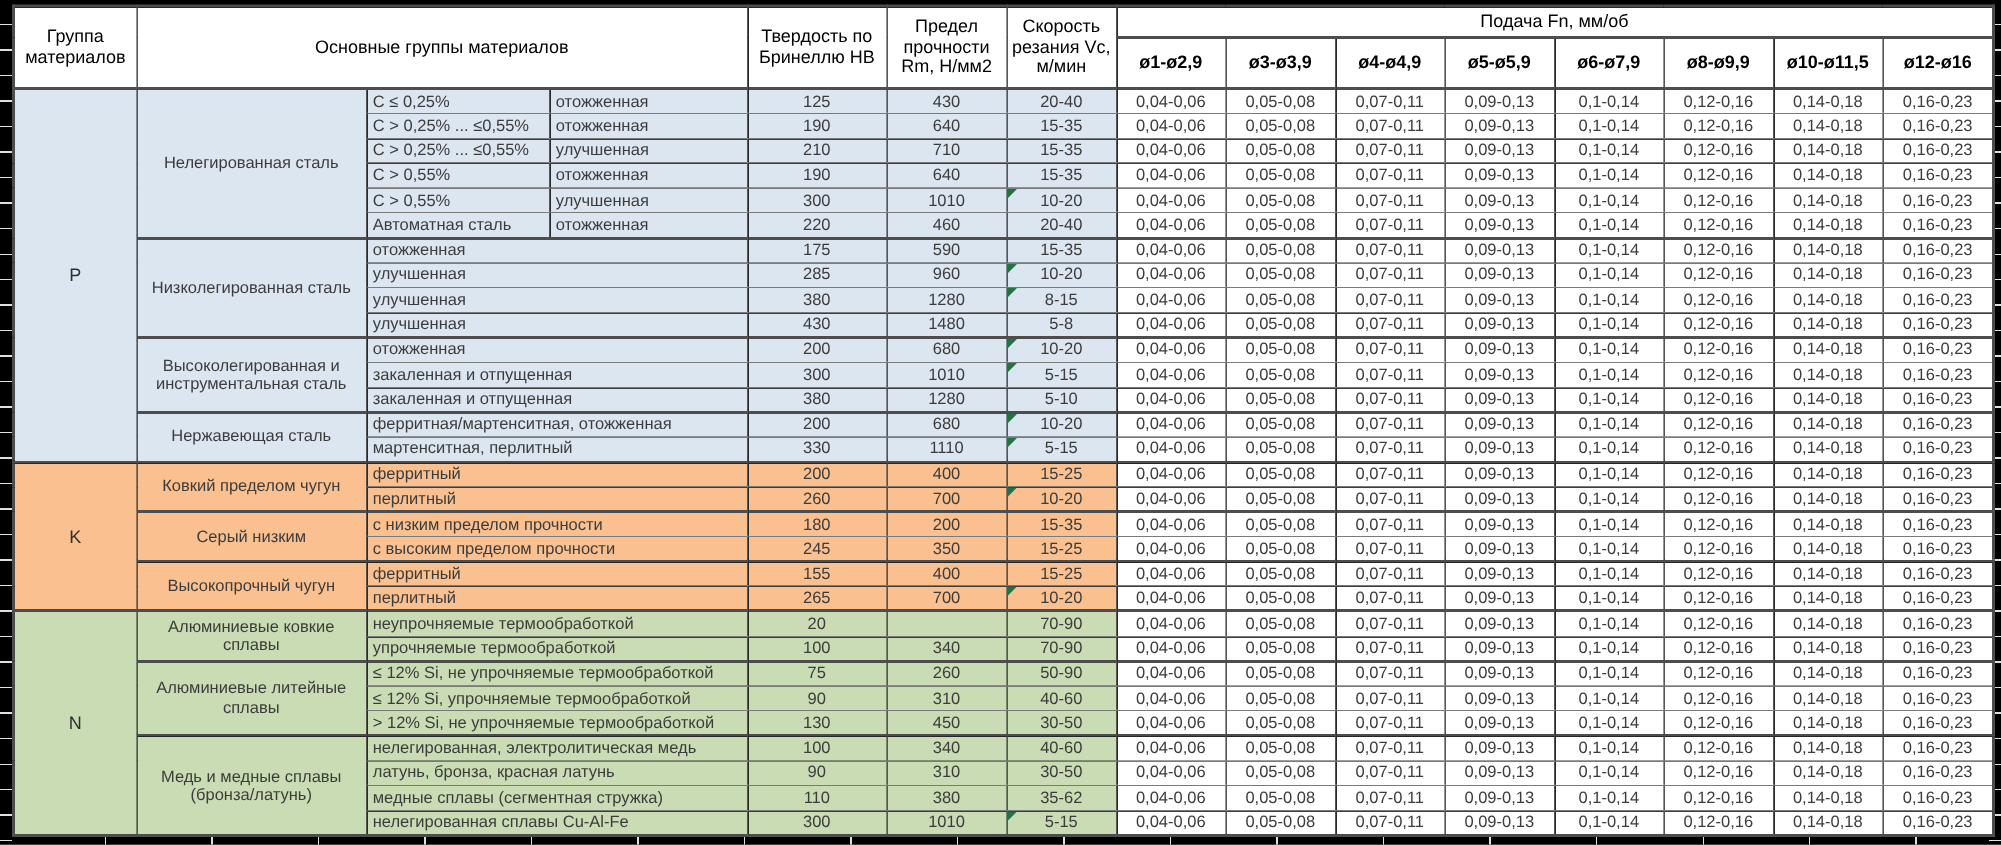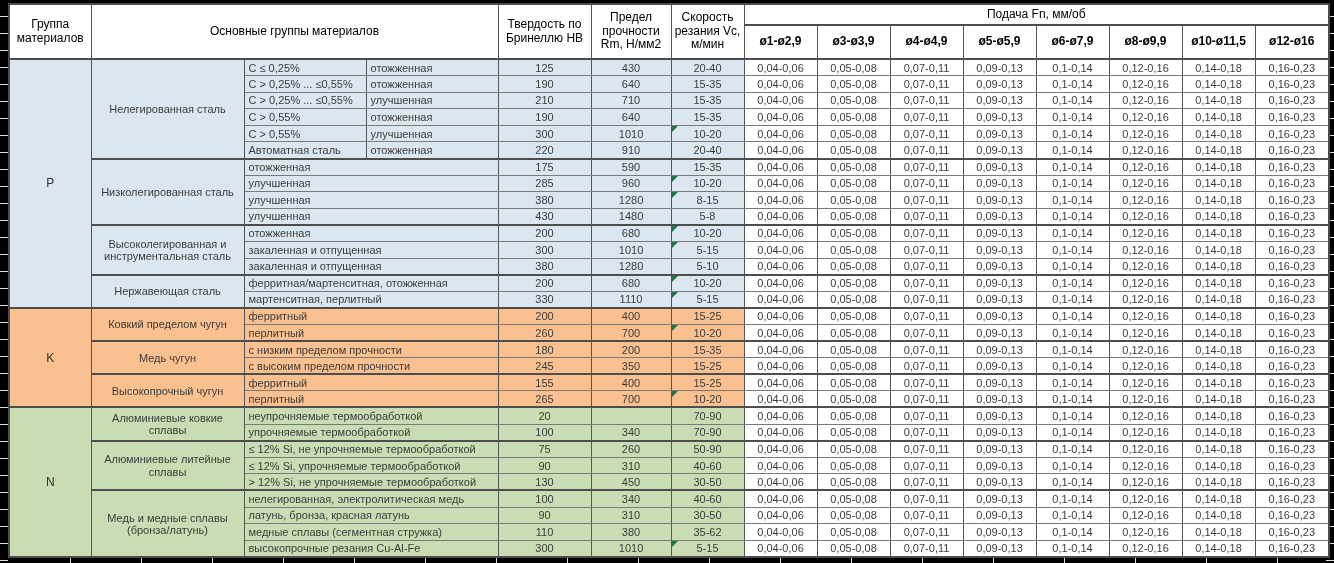--- a/index.html
+++ b/index.html
@@ -174,21 +174,21 @@
           <td class="feed">0,09-0,13</td>
           <td class="feed">0,1-0,14</td>
           <td class="feed">0,12-0,16</td>
           <td class="feed">0,14-0,18</td>
           <td class="feed">0,16-0,23</td>
         </tr>
         <tr style="--sec: #DCE6F1;">
           <td class="left">Автоматная сталь</td>
           <td class="left">отожженная</td>
           <td>220</td>
-          <td>910</td>
+          <td>460</td>
           <td>20-40</td>
           <td class="feed">0,04-0,06</td>
           <td class="feed">0,05-0,08</td>
           <td class="feed">0,07-0,11</td>
           <td class="feed">0,09-0,13</td>
           <td class="feed">0,1-0,14</td>
           <td class="feed">0,12-0,16</td>
           <td class="feed">0,14-0,18</td>
           <td class="feed">0,16-0,23</td>
         </tr>
@@ -345,21 +345,21 @@
           <td class="feed">0,04-0,06</td>
           <td class="feed">0,05-0,08</td>
           <td class="feed">0,07-0,11</td>
           <td class="feed">0,09-0,13</td>
           <td class="feed">0,1-0,14</td>
           <td class="feed">0,12-0,16</td>
           <td class="feed">0,14-0,18</td>
           <td class="feed">0,16-0,23</td>
         </tr>
         <tr class="cluster-start" style="--sec: #FAC08F;">
-          <td class="gname" rowspan="2">Медь чугун</td>
+          <td class="gname" rowspan="2">Серый низким</td>
           <td class="left" colspan="2">с низким пределом прочности</td>
           <td>180</td>
           <td>200</td>
           <td>15-35</td>
           <td class="feed">0,04-0,06</td>
           <td class="feed">0,05-0,08</td>
           <td class="feed">0,07-0,11</td>
           <td class="feed">0,09-0,13</td>
           <td class="feed">0,1-0,14</td>
           <td class="feed">0,12-0,16</td>
@@ -519,21 +519,21 @@
           <td class="feed">0,04-0,06</td>
           <td class="feed">0,05-0,08</td>
           <td class="feed">0,07-0,11</td>
           <td class="feed">0,09-0,13</td>
           <td class="feed">0,1-0,14</td>
           <td class="feed">0,12-0,16</td>
           <td class="feed">0,14-0,18</td>
           <td class="feed">0,16-0,23</td>
         </tr>
         <tr style="--sec: #C9DCB4;">
-          <td class="left" colspan="2">высокопрочные резания Cu-Al-Fe</td>
+          <td class="left" colspan="2">нелегированная сплавы Cu-Al-Fe</td>
           <td>300</td>
           <td>1010</td>
           <td>5-15<span class="tri"></span></td>
           <td class="feed">0,04-0,06</td>
           <td class="feed">0,05-0,08</td>
           <td class="feed">0,07-0,11</td>
           <td class="feed">0,09-0,13</td>
           <td class="feed">0,1-0,14</td>
           <td class="feed">0,12-0,16</td>
           <td class="feed">0,14-0,18</td>

